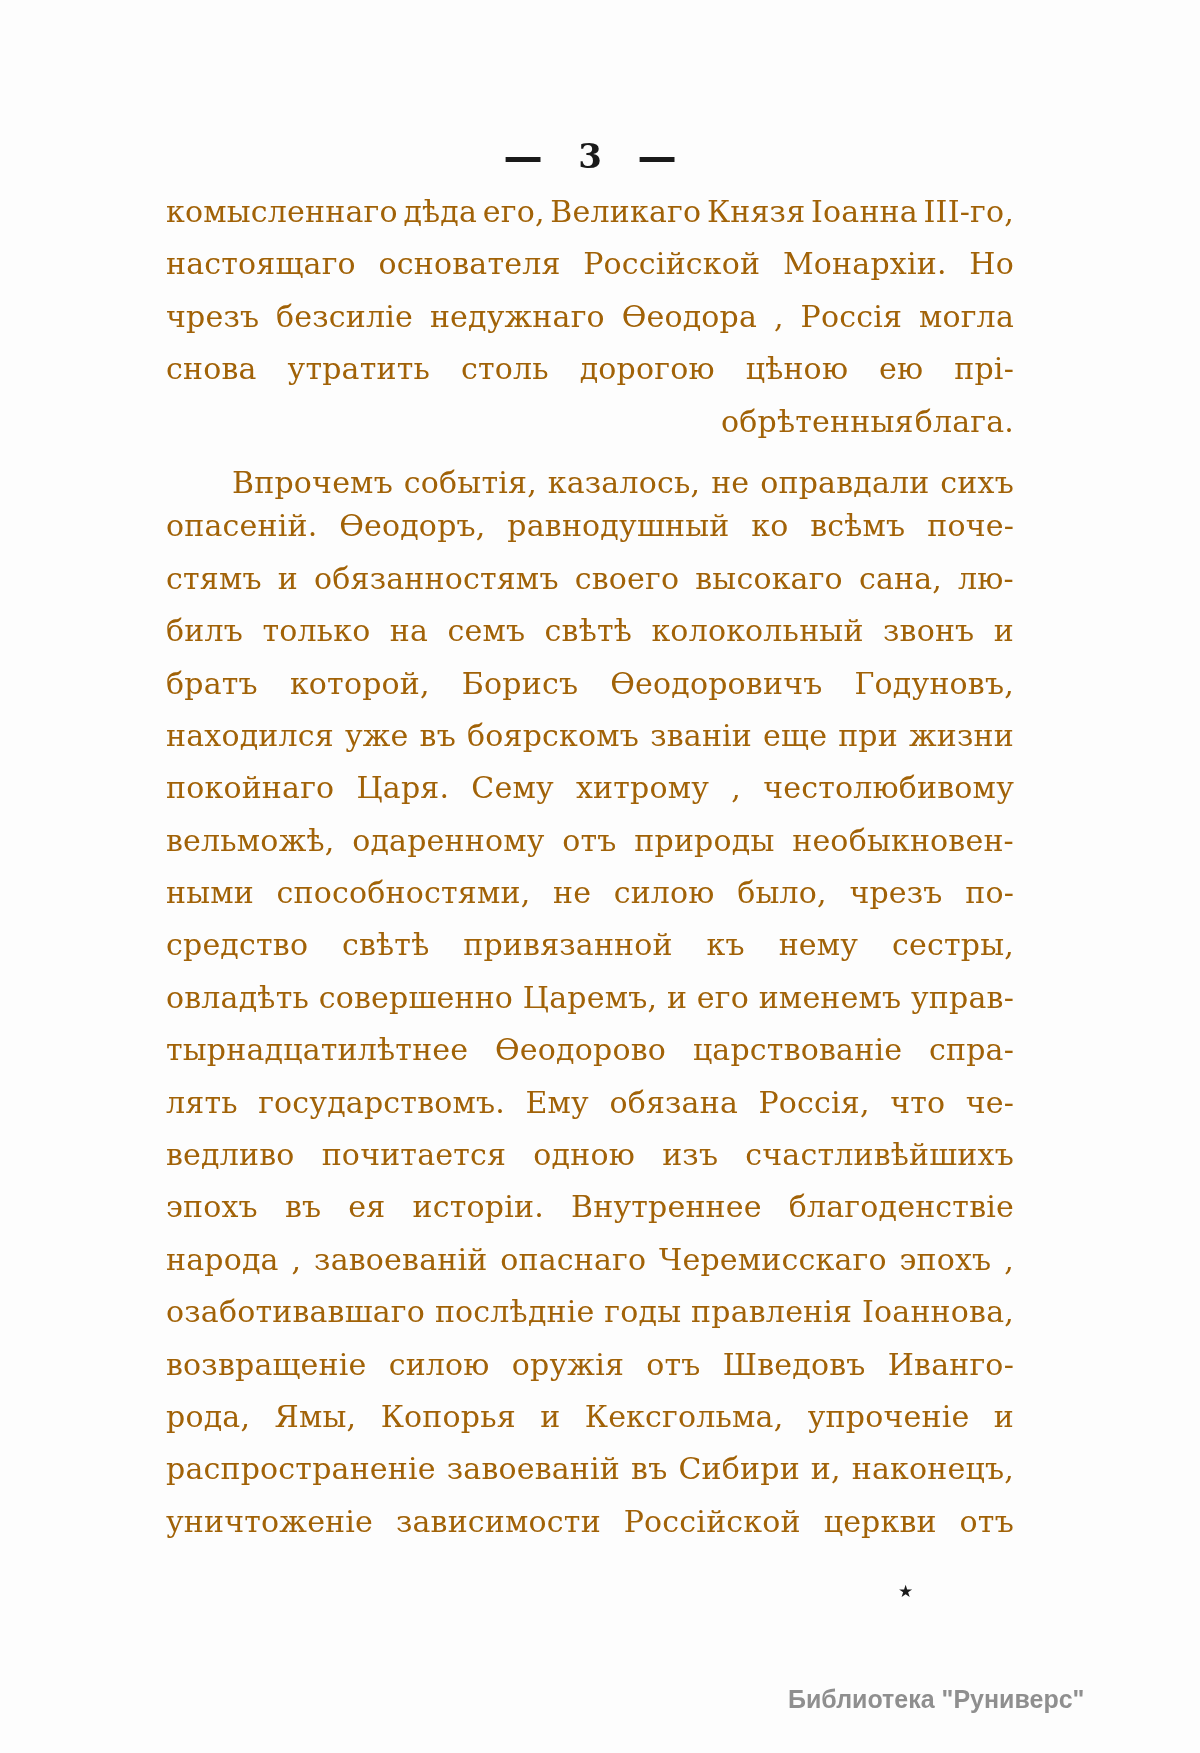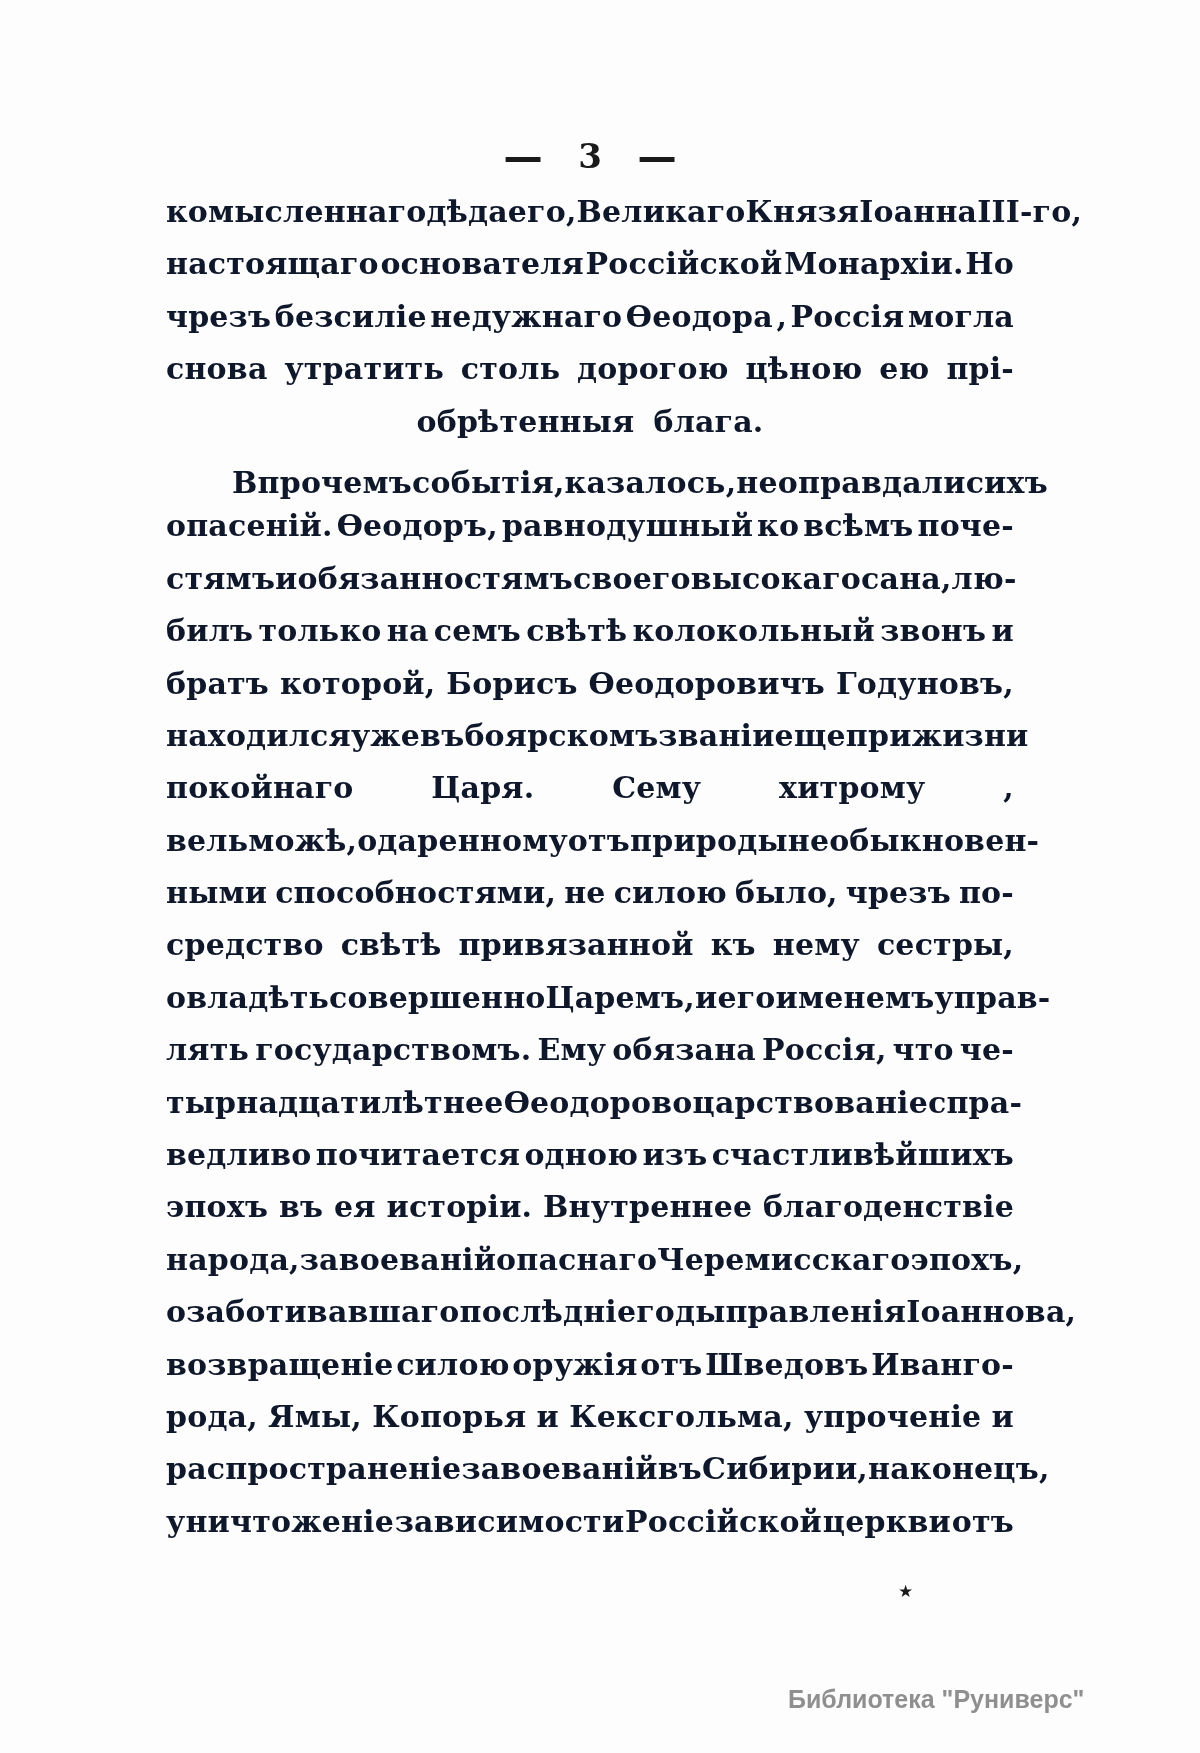--- a/index.html
+++ b/index.html
@@ -43,22 +43,22 @@
     letter-spacing: 0.2px;
   }
   .line {
     display: flex;
     justify-content: space-between;
     align-items: flex-start;
     height: 52.4px;
     white-space: nowrap;
   }
   .line.left {
-    justify-content: center;
-    gap: 19px;
+    justify-content: flex-end;
+    gap: 1px;
   }
   .line.indent {
     padding-left: 66px;
     align-items: center;
   }
   .line .w {
     display: inline-block;
   }
   
   .footnote-star {
@@ -83,21 +83,21 @@
 <body>
 
 <div class="page" style="background: rgb(253, 253, 253);">
 
   <div class="page-header" style="color: rgb(26, 26, 26);">
     <span class="dash">—</span>
     <span class="num">3</span>
     <span class="dash">—</span>
   </div>
 
-  <div class="text-block" style="color: #0f172a; font-weight: bold;">
+  <div class="text-block" style="color: #a16207;">
       <div class="line">
         <span class="w">комысленнаго</span>
         <span class="w">дѣда</span>
         <span class="w">его,</span>
         <span class="w">Великаго</span>
         <span class="w">Князя</span>
         <span class="w">Іоанна</span>
         <span class="w">III-го,</span>
       </div>
       <div class="line">
@@ -180,20 +180,21 @@
         <span class="w">еще</span>
         <span class="w">при</span>
         <span class="w">жизни</span>
       </div>
       <div class="line">
         <span class="w">покойнаго</span>
         <span class="w">Царя.</span>
         <span class="w">Сему</span>
         <span class="w">хитрому</span>
         <span class="w">,</span>
+        <span class="w">честолюбивому</span>
       </div>
       <div class="line">
         <span class="w">вельможѣ,</span>
         <span class="w">одаренному</span>
         <span class="w">отъ</span>
         <span class="w">природы</span>
         <span class="w">необыкновен-</span>
       </div>
       <div class="line">
         <span class="w">ными</span>
@@ -215,35 +216,35 @@
       <div class="line">
         <span class="w">овладѣть</span>
         <span class="w">совершенно</span>
         <span class="w">Царемъ,</span>
         <span class="w">и</span>
         <span class="w">его</span>
         <span class="w">именемъ</span>
         <span class="w">управ-</span>
       </div>
       <div class="line">
+        <span class="w">тырнадцатилѣтнее</span>
+        <span class="w">Ѳеодорово</span>
+        <span class="w">царствованіе</span>
+        <span class="w">спра-</span>
+      </div>
+      <div class="line">
         <span class="w">лять</span>
         <span class="w">государствомъ.</span>
         <span class="w">Ему</span>
         <span class="w">обязана</span>
         <span class="w">Россія,</span>
         <span class="w">что</span>
         <span class="w">че-</span>
       </div>
       <div class="line">
-        <span class="w">тырнадцатилѣтнее</span>
-        <span class="w">Ѳеодорово</span>
-        <span class="w">царствованіе</span>
-        <span class="w">спра-</span>
-      </div>
-      <div class="line">
         <span class="w">ведливо</span>
         <span class="w">почитается</span>
         <span class="w">одною</span>
         <span class="w">изъ</span>
         <span class="w">счастливѣйшихъ</span>
       </div>
       <div class="line">
         <span class="w">эпохъ</span>
         <span class="w">въ</span>
         <span class="w">ея</span>

